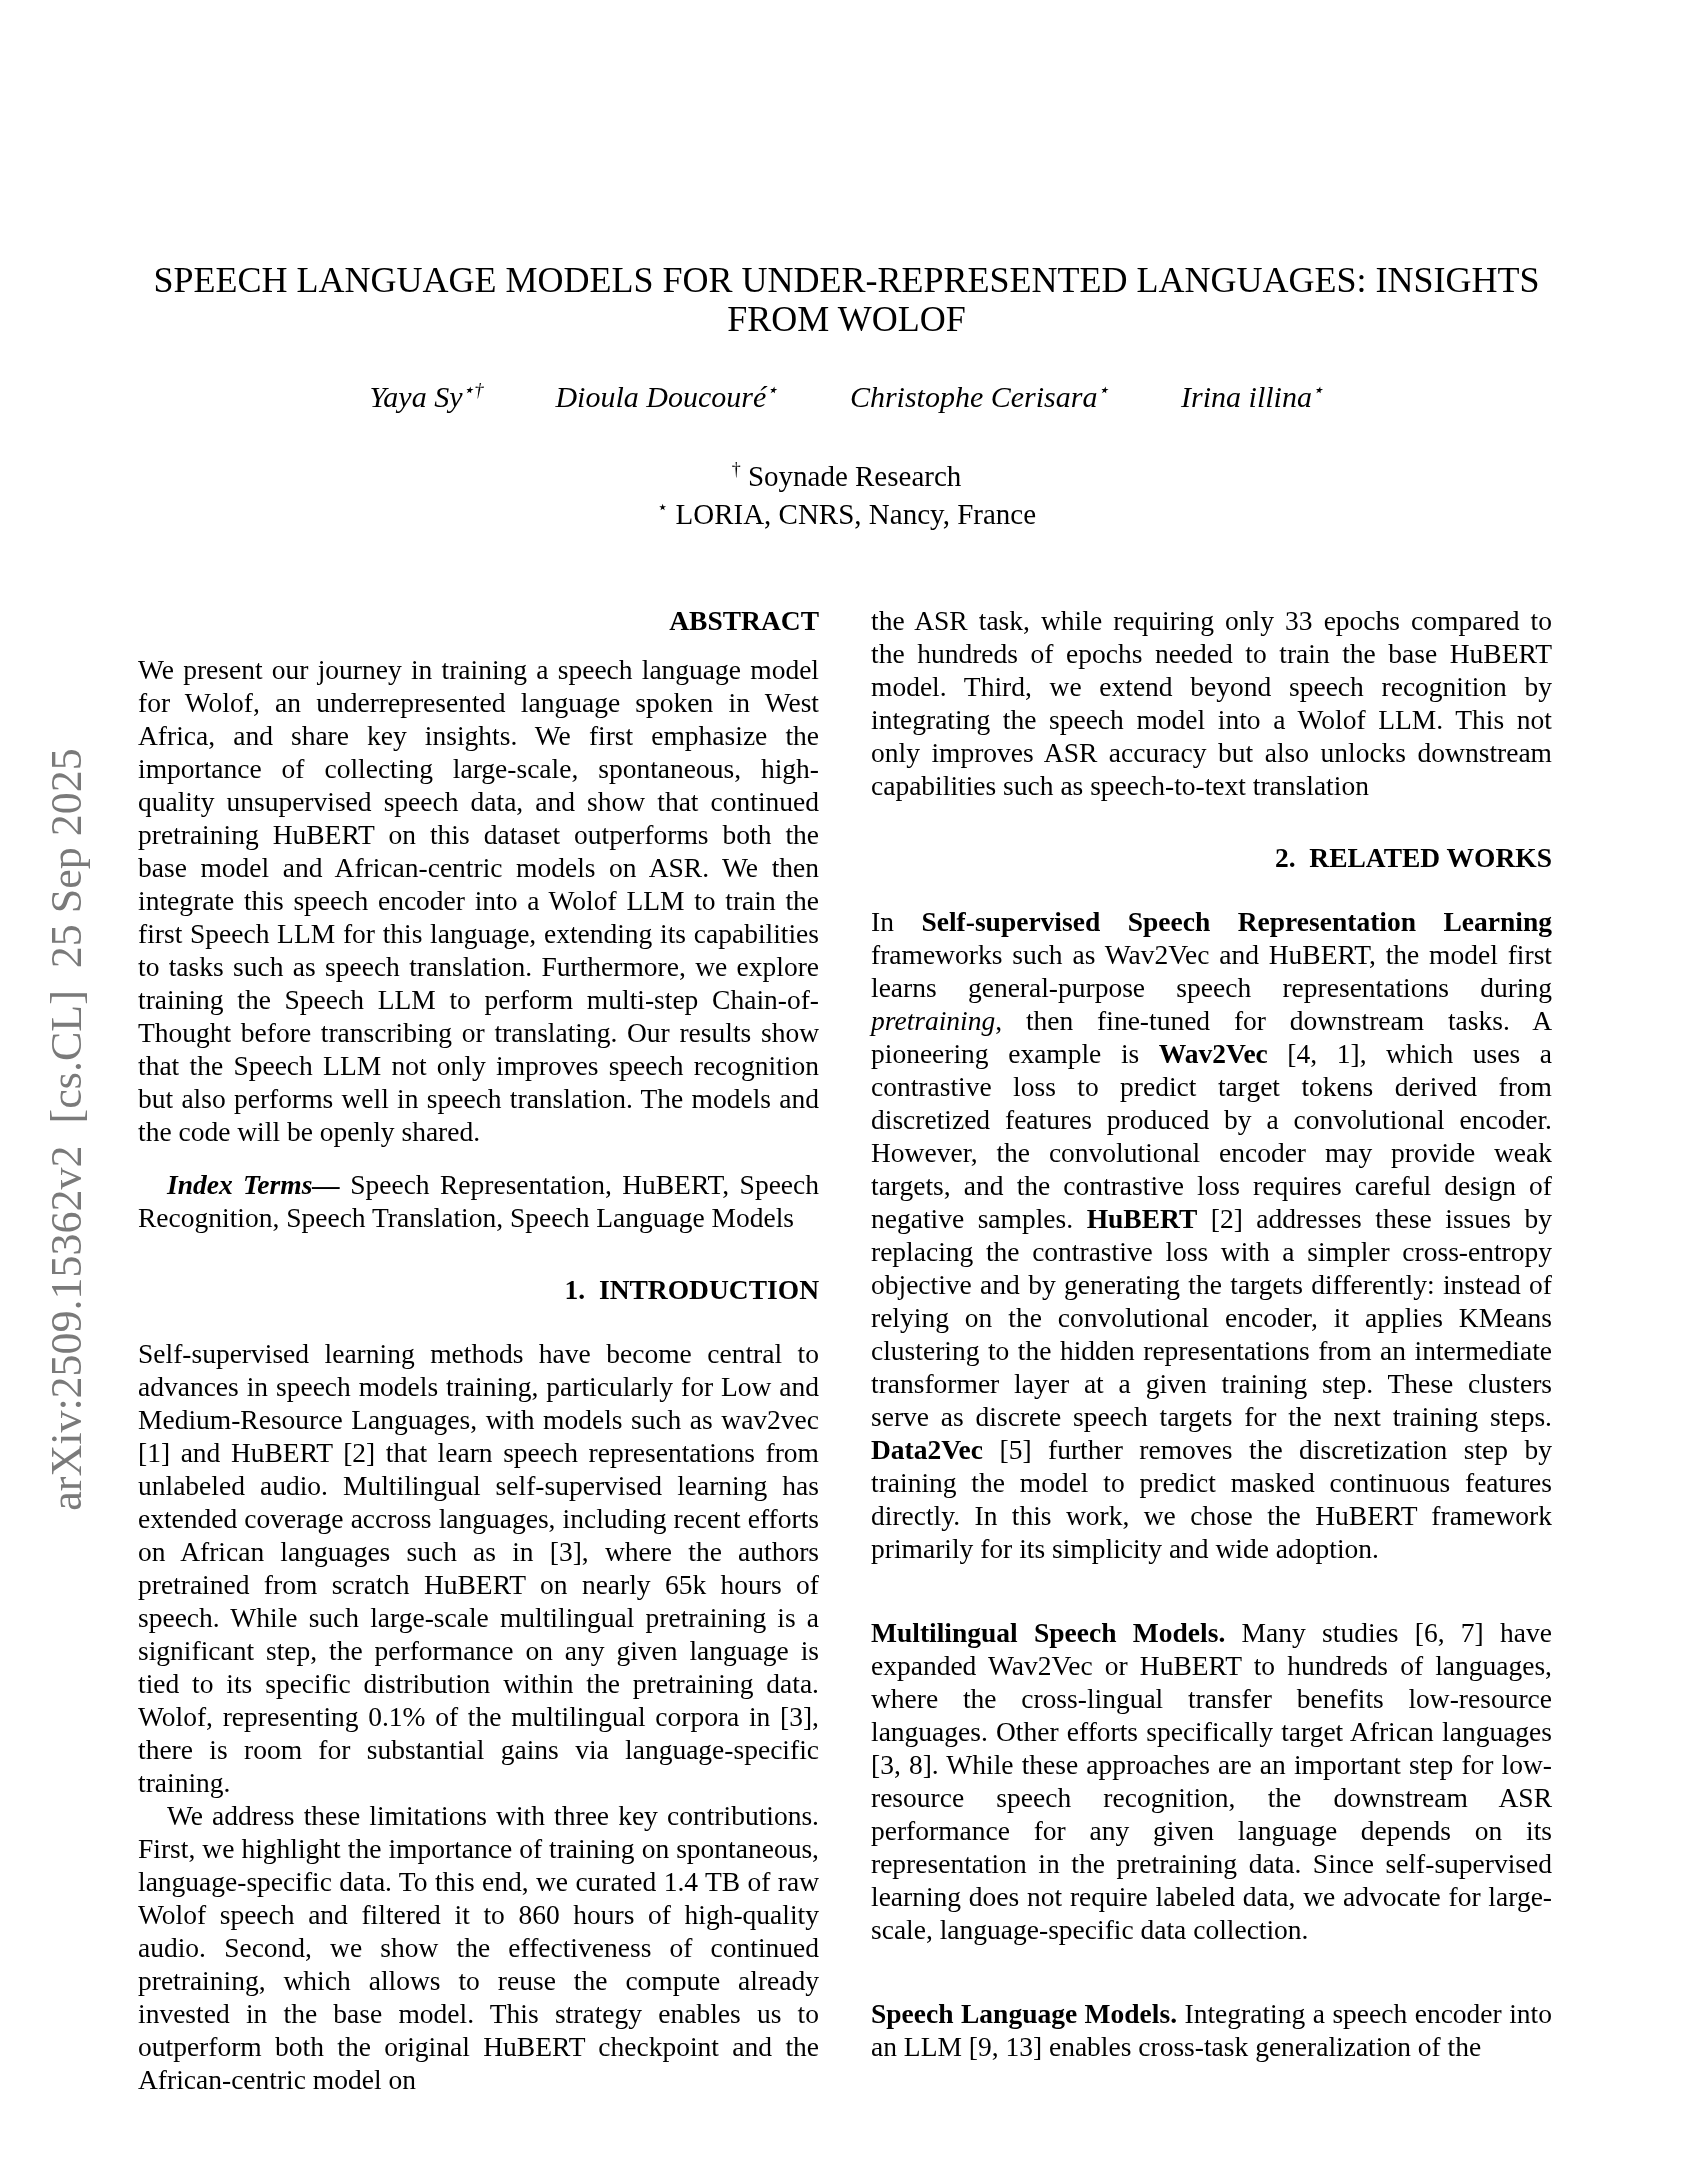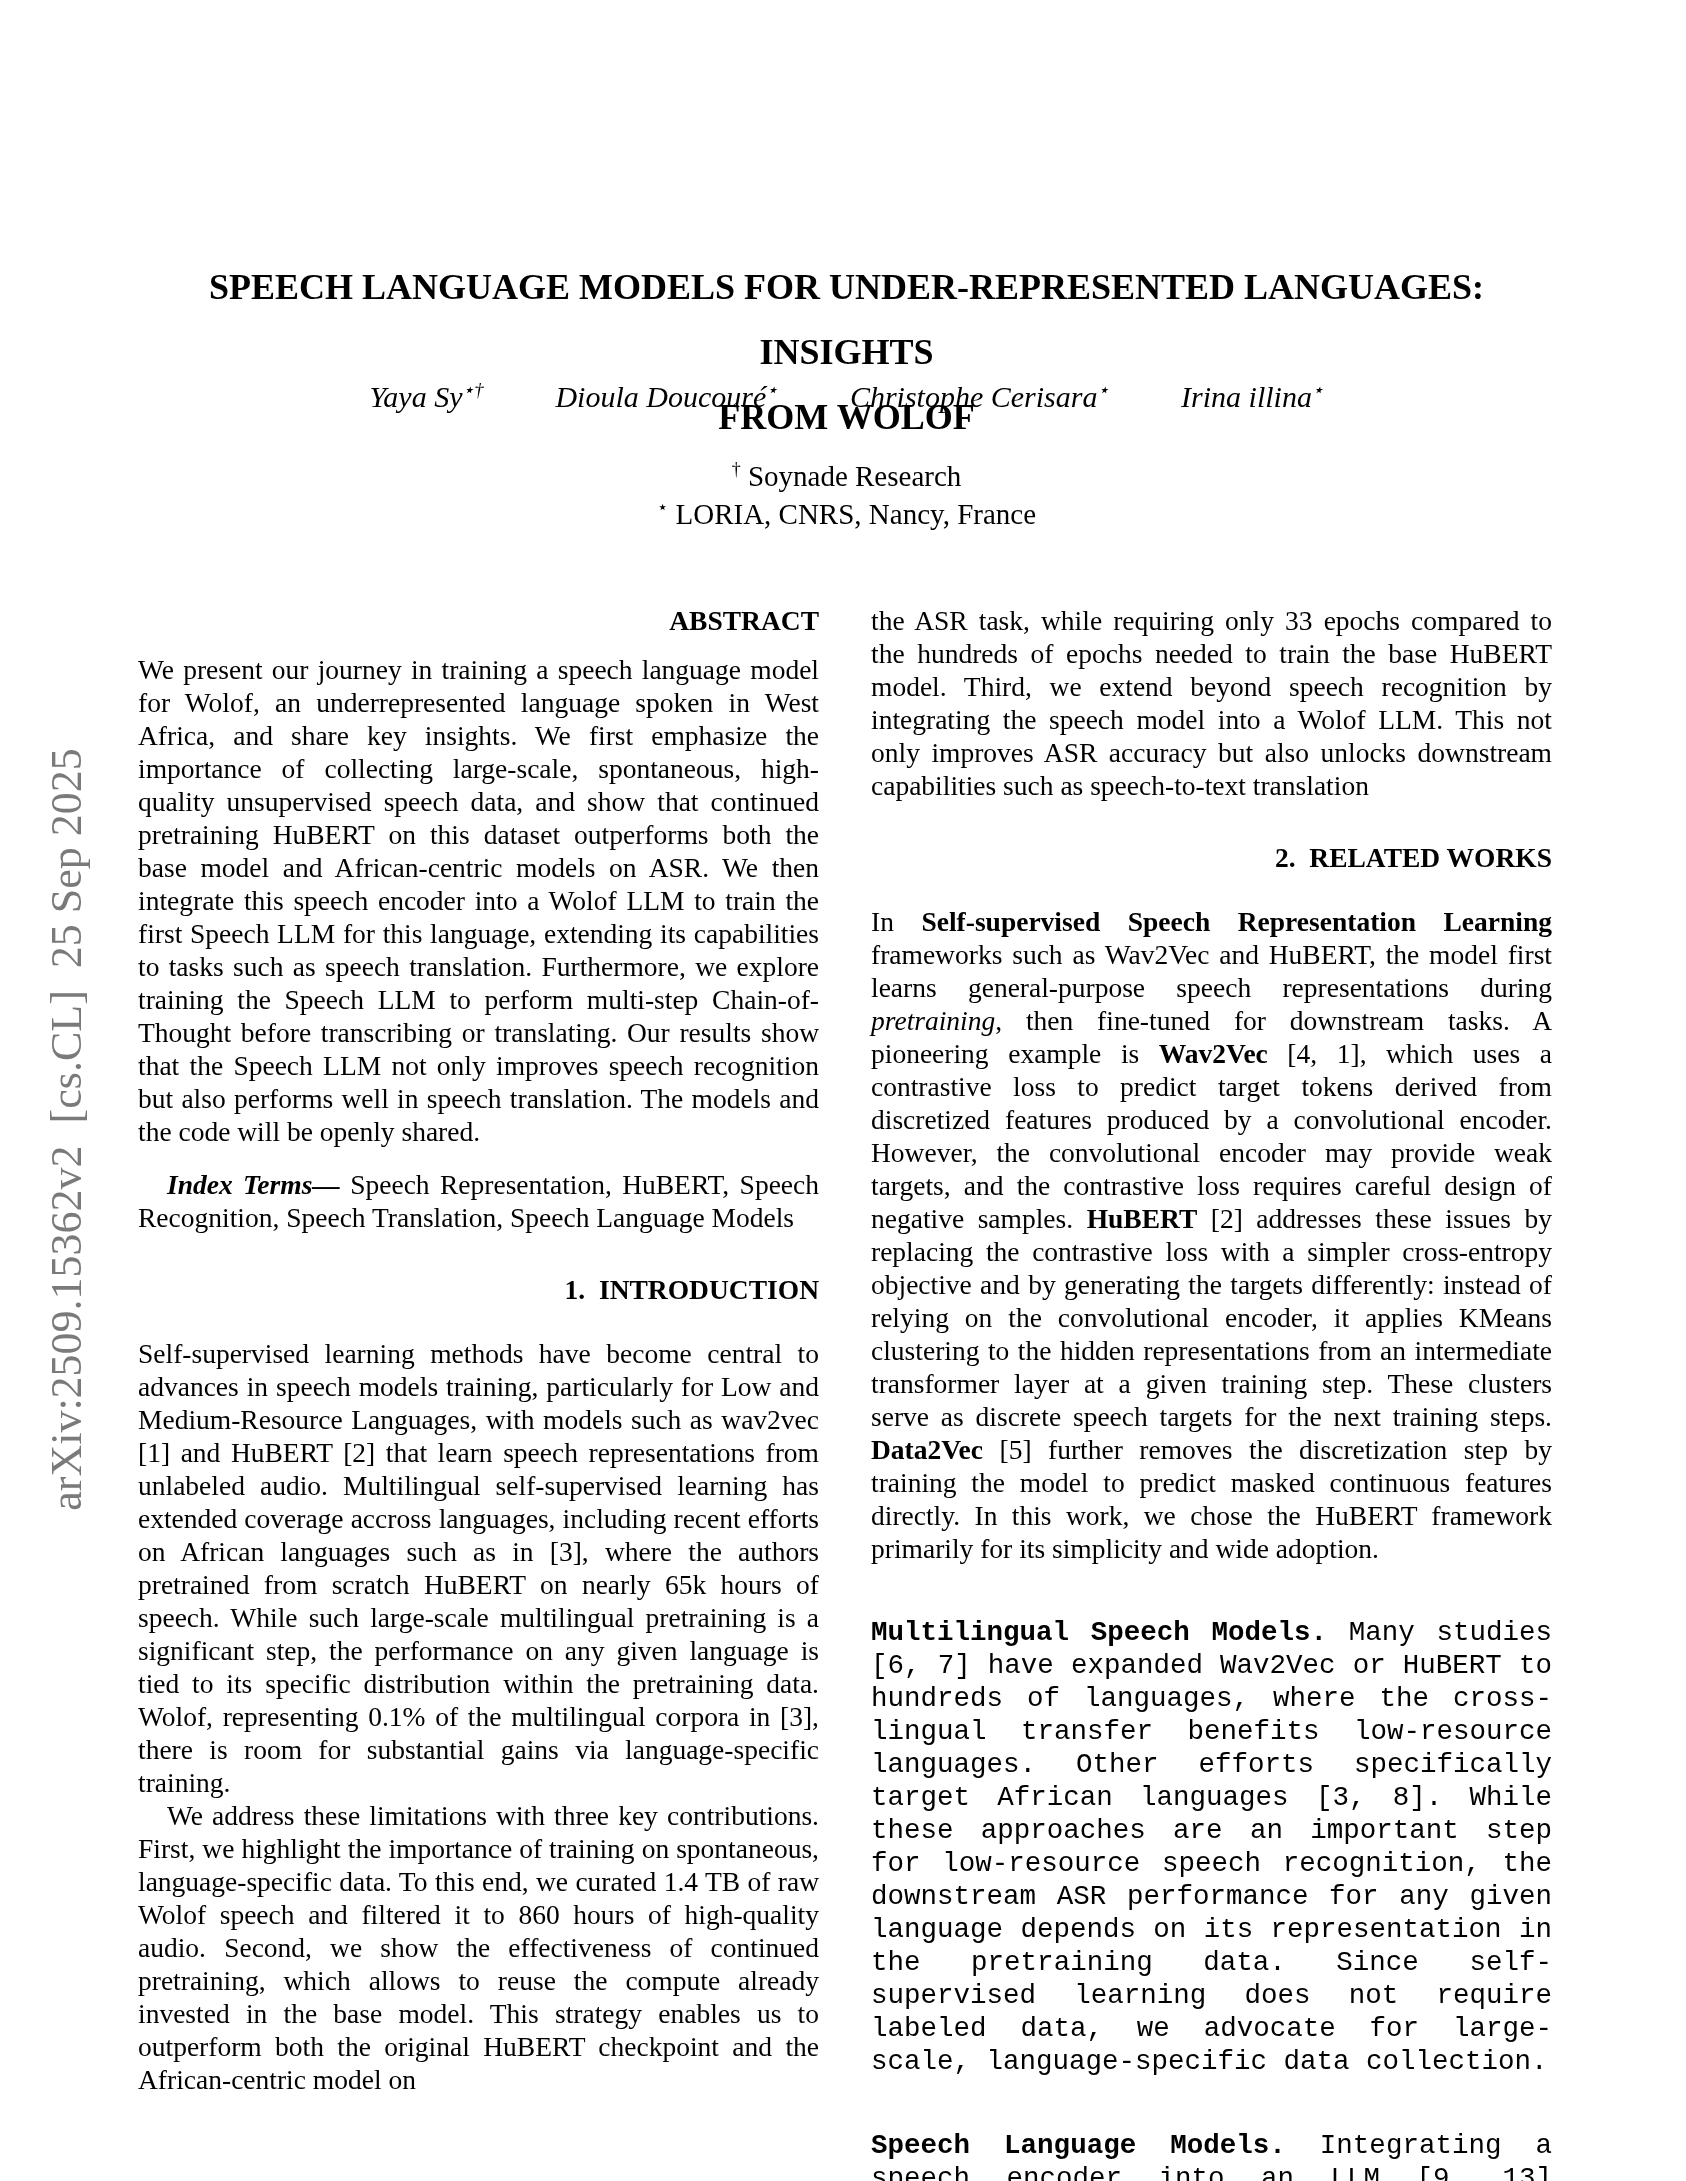--- a/index.html
+++ b/index.html
@@ -25,27 +25,27 @@
     height: 55px;
     transform: rotate(-90deg);
     font-size: 44px;
     color: #7a7a7a;
     text-align: center;
     white-space: pre;
     line-height: 55px;
   }
   .titleblock {
     position: absolute;
-    top: 255px;
+    top: 261px;
     left: 141px;
     width: 1411px;
     text-align: center;
-    font-weight: bold;
+    font-weight: normal;
     font-size: 36px;
-    line-height: 65px;
+    line-height: 39px;
     letter-spacing: 0px;
   }
   .authors {
     position: absolute;
     top: 380px;
     left: 141px;
     width: 1411px;
     display: flex;
     justify-content: center;
     gap: 72px;
@@ -80,21 +80,21 @@
     font-size: 27.5px;
     font-weight: bold;
     text-align: right;
     margin: 39px 0 31px 0;
     line-height: 33px;
   }
   .col h2.first { margin-top: 0; margin-bottom: 15.6px; }
   .col p { margin: 0; }
   .col p.indent { text-indent: 29px; }
   .col p.vgap   { margin-top: 20px; }
-  .col p.vspace { margin-top: 51px; font-family: Liberation Mono, monospace; }
+  .col p.vspace { margin-top: 51px; }
 </style>
 </head>
 <body>
 
 <div class="page">
 
   <div class="watermark">arXiv:2509.15362v2  [cs.CL]  25 Sep 2025</div>
 
   <div class="titleblock">
     <span>SPEECH LANGUAGE MODELS FOR UNDER-REPRESENTED LANGUAGES: INSIGHTS</span><br>

